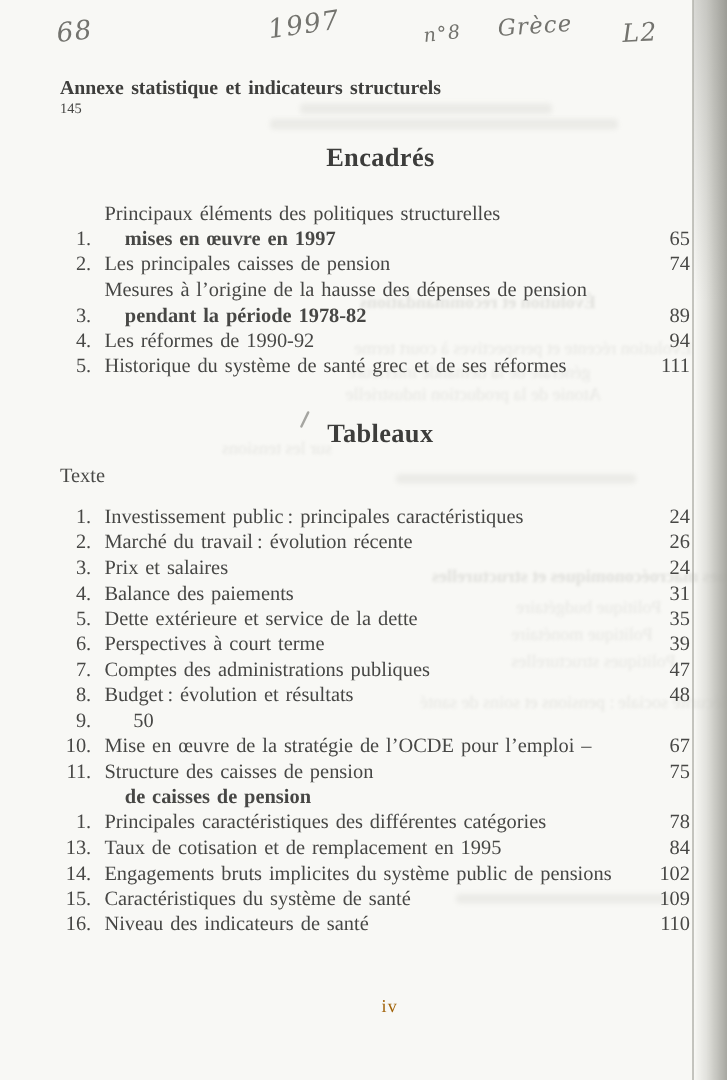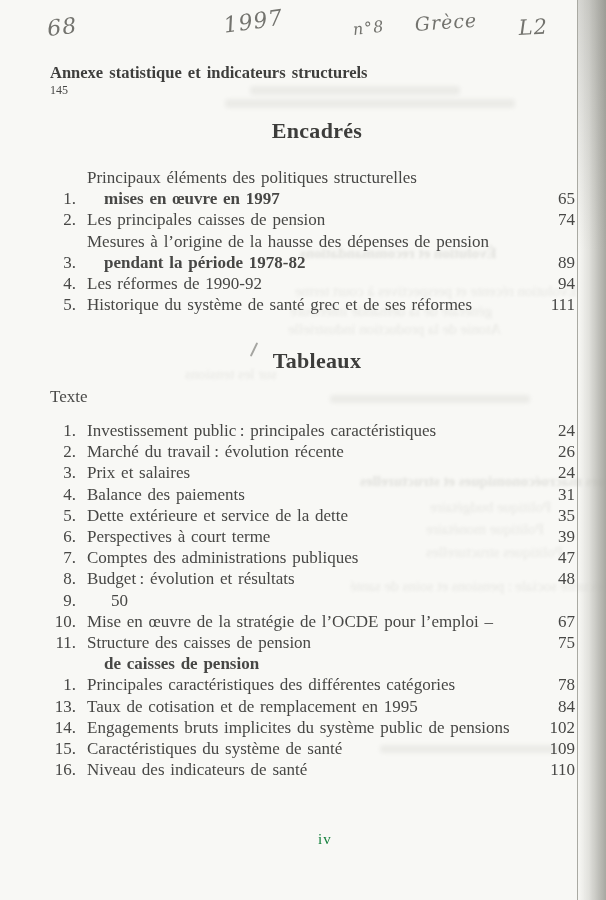--- a/index.html
+++ b/index.html
@@ -49,21 +49,21 @@
   .toc{position:absolute;left:30px;width:545px;font-size:17px;}
   #encadres-list{top:167px;}
   #tableaux-list{top:420px;}
   .toc-row{display:flex;align-items:flex-end;}
   .toc-num{flex:none;width:46px;text-align:right;line-height:21.2px;}
   .toc-title{flex:1;margin-left:11px;min-width:0;}
   .toc-line{line-height:21.2px;white-space:nowrap;word-spacing:1.5px;}
   .toc-line.cont{padding-left:17px;font-weight:bold;}
   .toc-page{flex:none;margin-left:22px;min-width:30px;text-align:right;line-height:21.2px;}
   
-  .footer-marker{position:absolute;left:318px;top:831px;font-size:15px;letter-spacing:1px;color:#15803d;}
+  .footer-marker{position:absolute;left:318px;top:831px;font-size:15px;letter-spacing:1px;color:#a16207;}
   
   .ghost{
     position:absolute;color:#8e8e86;opacity:.17;filter:blur(1.4px);
     transform:scaleX(-1);transform-origin:center;white-space:nowrap;font-size:15px;
   }
   .ghost.bold{font-weight:bold;opacity:.22;}
   .ghost-bar{position:absolute;background:#a9a9a1;opacity:.16;filter:blur(2.2px);border-radius:3px;}
 </style>
 </head>
 <body>

